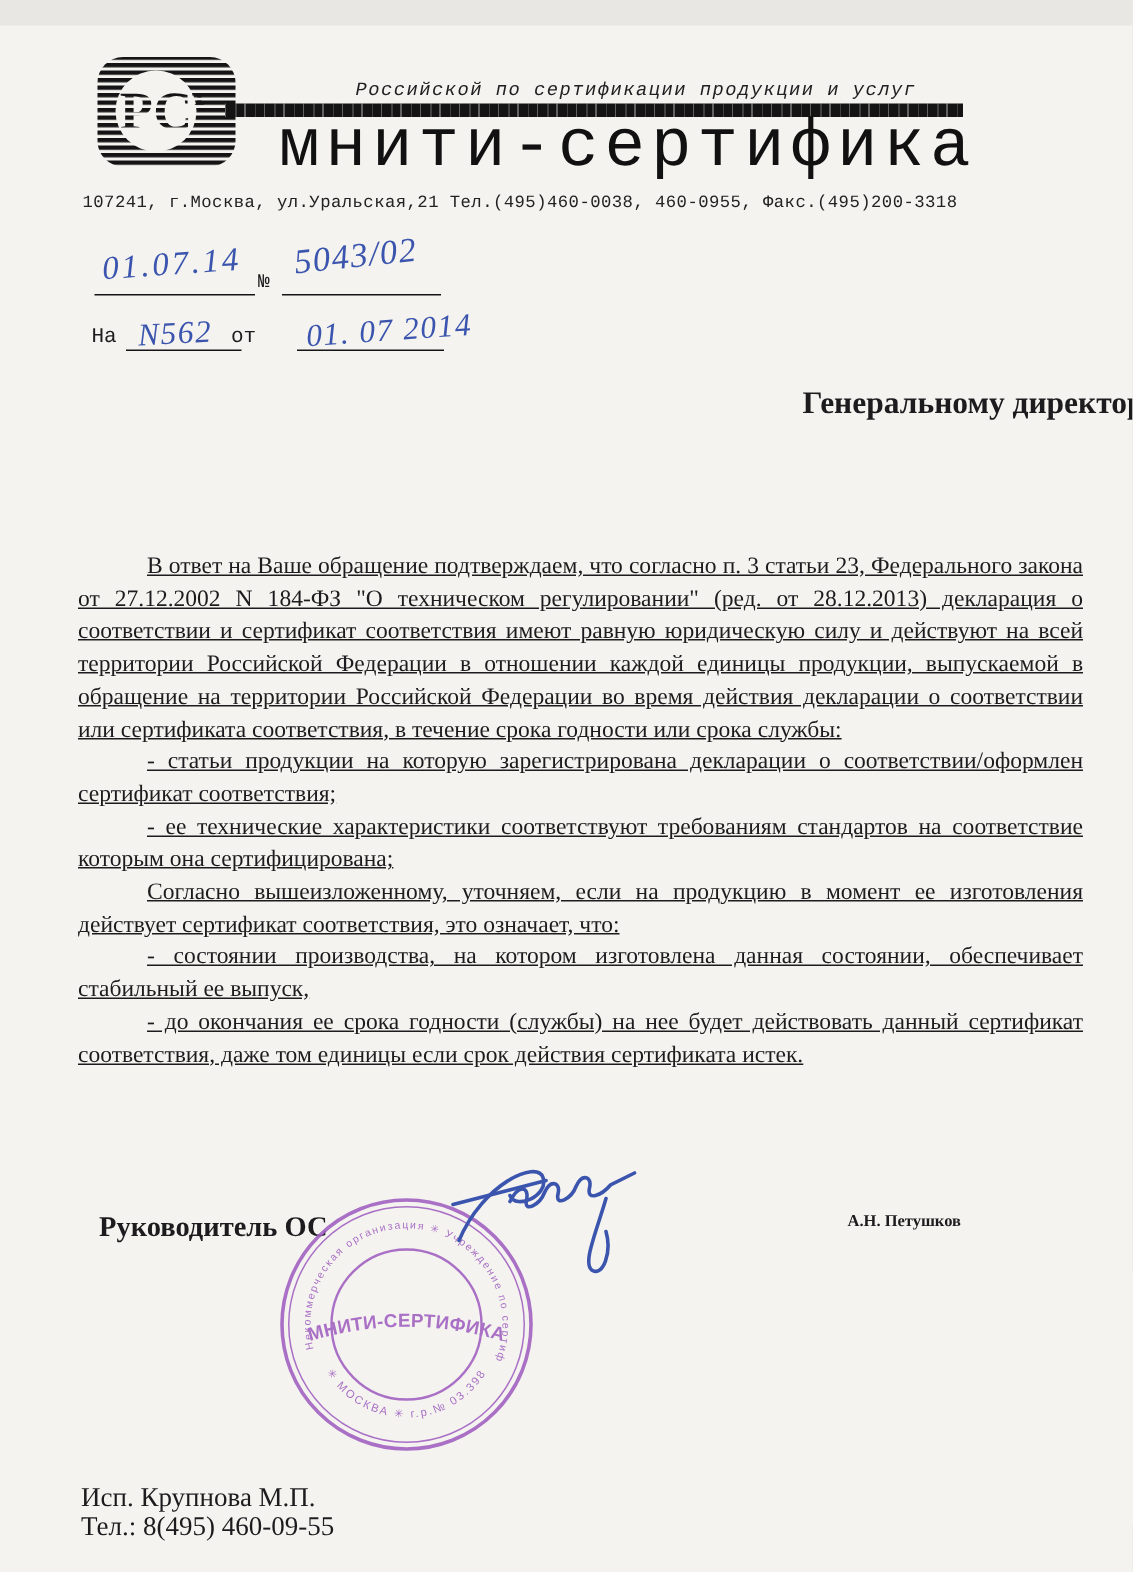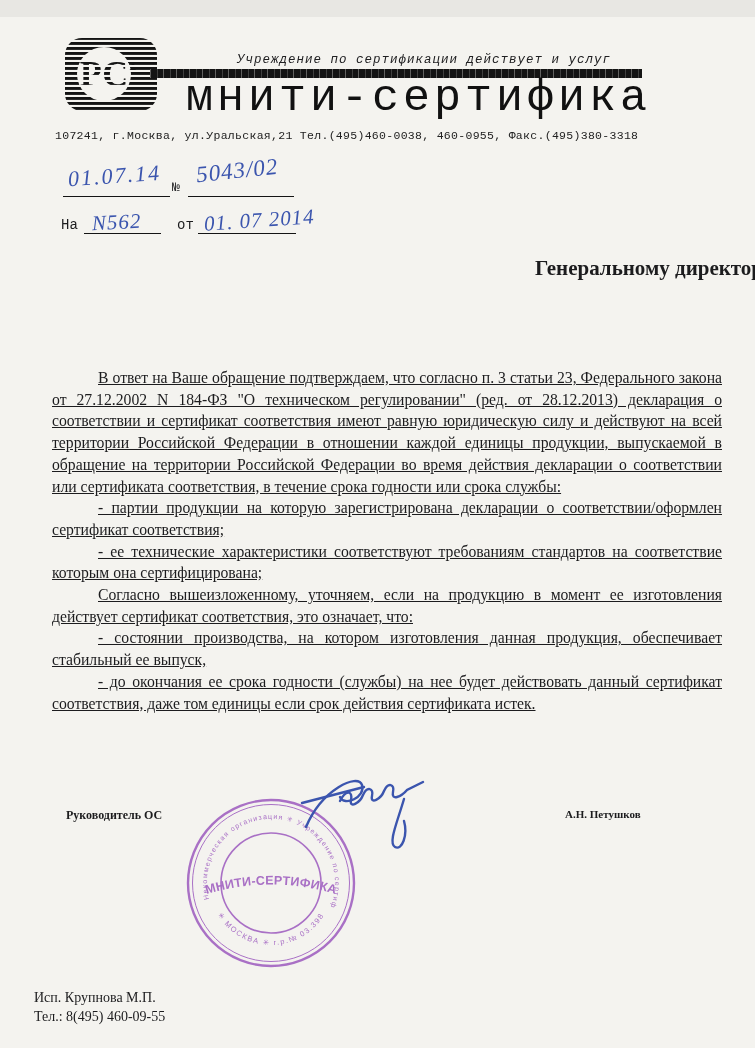--- a/index.html
+++ b/index.html
@@ -50,88 +50,88 @@
   .ul1{left:63px;top:179px;width:107px;}
   .ul2{left:188px;top:179px;width:106px;}
   .ul3{left:84px;top:216px;width:77px;}
   .ul4{left:198px;top:216px;width:98px;}
   .ref-print{
     position:absolute;
     font-family:"Liberation Mono", monospace;font-size:14px;color:#1c1c1e;
   }
   .num-sign{left:172px;top:163px;font-size:13px;}
   .na-label{left:61px;top:200px;}
-  .ot-label{left:177px;top:200px;}
+  .ot-label{left:154px;top:200px;}
   
   .recipient{
     position:absolute;left:535px;top:242px;
     font-size:21px;font-weight:bold;line-height:19.5px;white-space:nowrap;
   }
   
   .body-text{
     position:absolute;left:52px;top:350px;width:670px;
     font-size:15.7px;line-height:21.7px;text-align:justify;text-decoration:underline;
   }
   .body-text p{margin:0;text-indent:46px;}
   
-  .sig-label{position:absolute;left:66px;top:791px;font-size:12px;font-weight:bold;white-space:nowrap;}
+  .sig-label{position:absolute;left:66px;top:791px;font-size:19px;font-weight:bold;white-space:nowrap;}
   .sig-name{position:absolute;left:565px;top:791px;font-size:11px;font-weight:bold;white-space:nowrap;}
   .sig-scribble{position:absolute;left:300px;top:752px;z-index:3;}
   .stamp{position:absolute;left:183px;top:778px;z-index:2;opacity:.88;}
   
   .footer{
-    position:absolute;left:34px;top:972px;
-    font-size:14px;line-height:18.5px;white-space:nowrap;
+    position:absolute;left:54px;top:972px;
+    font-size:18px;line-height:18.5px;white-space:nowrap;
   }
 </style>
 </head>
 <body>
 
 <div class="page">
 
   <svg class="logo" width="94" height="76" viewBox="0 0 94 76">
     <defs>
       <pattern id="stripes" width="6" height="5" patternUnits="userSpaceOnUse">
         <rect width="6" height="2.9" fill="#141414"></rect>
       </pattern>
     </defs>
     <rect x="1" y="1" width="92" height="73" rx="17" fill="url(#stripes)"></rect>
     <circle cx="40" cy="37" r="27" fill="#f4f3ef"></circle>
     <text x="40" y="49" text-anchor="middle" font-family="Liberation Serif, serif" font-weight="bold" font-size="36" fill="url(#stripes)">РС</text>
     <text x="69" y="33" text-anchor="middle" font-family="Liberation Serif, serif" font-weight="bold" font-size="20" fill="url(#stripes)">т</text>
   </svg>
 
-  <div class="tagline">Учреждение по сертификации действует и услуг</div>
+  <div class="tagline">Российской по сертификации продукции и услуг</div>
   <div class="head-bar"></div>
   <div class="org-title">мнити-сертифика</div>
-  <div class="address-line">107241, г.Москва, ул.Уральская,21   Тел.(495)460-0038, 460-0955, Факс.(495)380-3318</div>
+  <div class="address-line">107241, г.Москва, ул.Уральская,21   Тел.(495)460-0038, 460-0955, Факс.(495)200-3318</div>
 
   <div class="hand hand-date">01.07.14</div>
   <div class="u-line ul1"></div>
   <div class="ref-print num-sign">№</div>
   <div class="hand hand-number">5043/02</div>
   <div class="u-line ul2"></div>
 
   <div class="ref-print na-label">На</div>
   <div class="hand hand-na">N562</div>
   <div class="u-line ul3"></div>
   <div class="ref-print ot-label">от</div>
   <div class="hand hand-ot">01. 07 2014</div>
   <div class="u-line ul4"></div>
 
   <div class="recipient">
     <div>Генеральному директору</div>
   </div>
 
   <div class="body-text">
     <p>В ответ на Ваше обращение подтверждаем, что согласно п. 3 статьи 23, Федерального закона от 27.12.2002 N 184-ФЗ "О техническом регулировании" (ред. от 28.12.2013) декларация о соответствии и сертификат соответствия имеют равную юридическую силу и действуют на всей территории Российской Федерации в отношении каждой единицы продукции, выпускаемой в обращение на территории Российской Федерации во время действия декларации о соответствии или сертификата соответствия, в течение срока годности или срока службы:</p>
-    <p>- партии продукции на которую зарегистрирована декларации о соответствии/оформлен сертификат соответствия;</p>
+    <p>- статьи продукции на которую зарегистрирована декларации о соответствии/оформлен сертификат соответствия;</p>
     <p>- ее технические характеристики соответствуют требованиям стандартов на соответствие которым она сертифицирована;</p>
     <p>Согласно вышеизложенному, уточняем, если на продукцию в момент ее изготовления действует сертификат соответствия, это означает, что:</p>
-    <p>- состоянии производства, на котором изготовления данная продукция, обеспечивает стабильный ее выпуск,</p>
+    <p>- состоянии производства, на котором изготовлена данная состоянии, обеспечивает стабильный ее выпуск,</p>
     <p>- до окончания ее срока годности (службы) на нее будет действовать данный сертификат соответствия, даже  том единицы если срок действия сертификата истек.</p>
   </div>
 
   <div class="sig-label">Руководитель ОС</div>
   <div class="sig-name">А.Н. Петушков</div>
 
   <svg class="sig-scribble" width="160" height="95" viewBox="0 0 160 95">
     <g fill="none" stroke="#3b55ae" stroke-width="2.4" stroke-linecap="round">
       <path d="M6,58 C22,20 58,4 62,16 C66,28 44,38 40,28"></path>
       <path d="M2,34 L64,18"></path>

